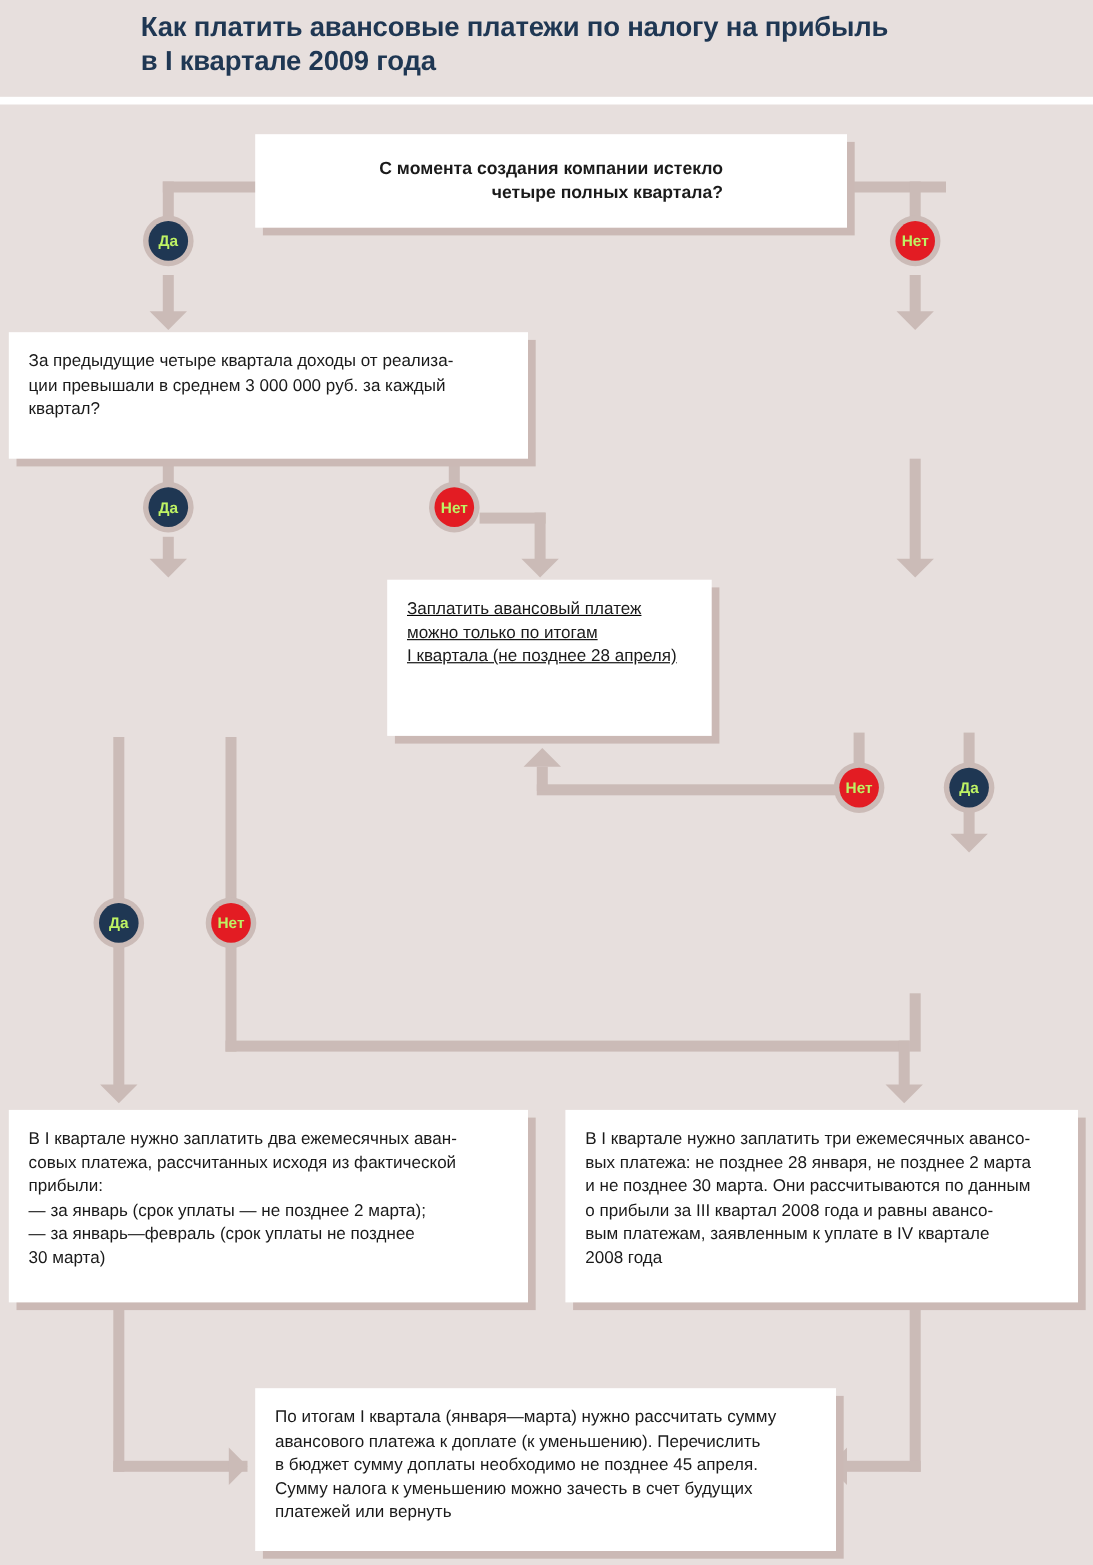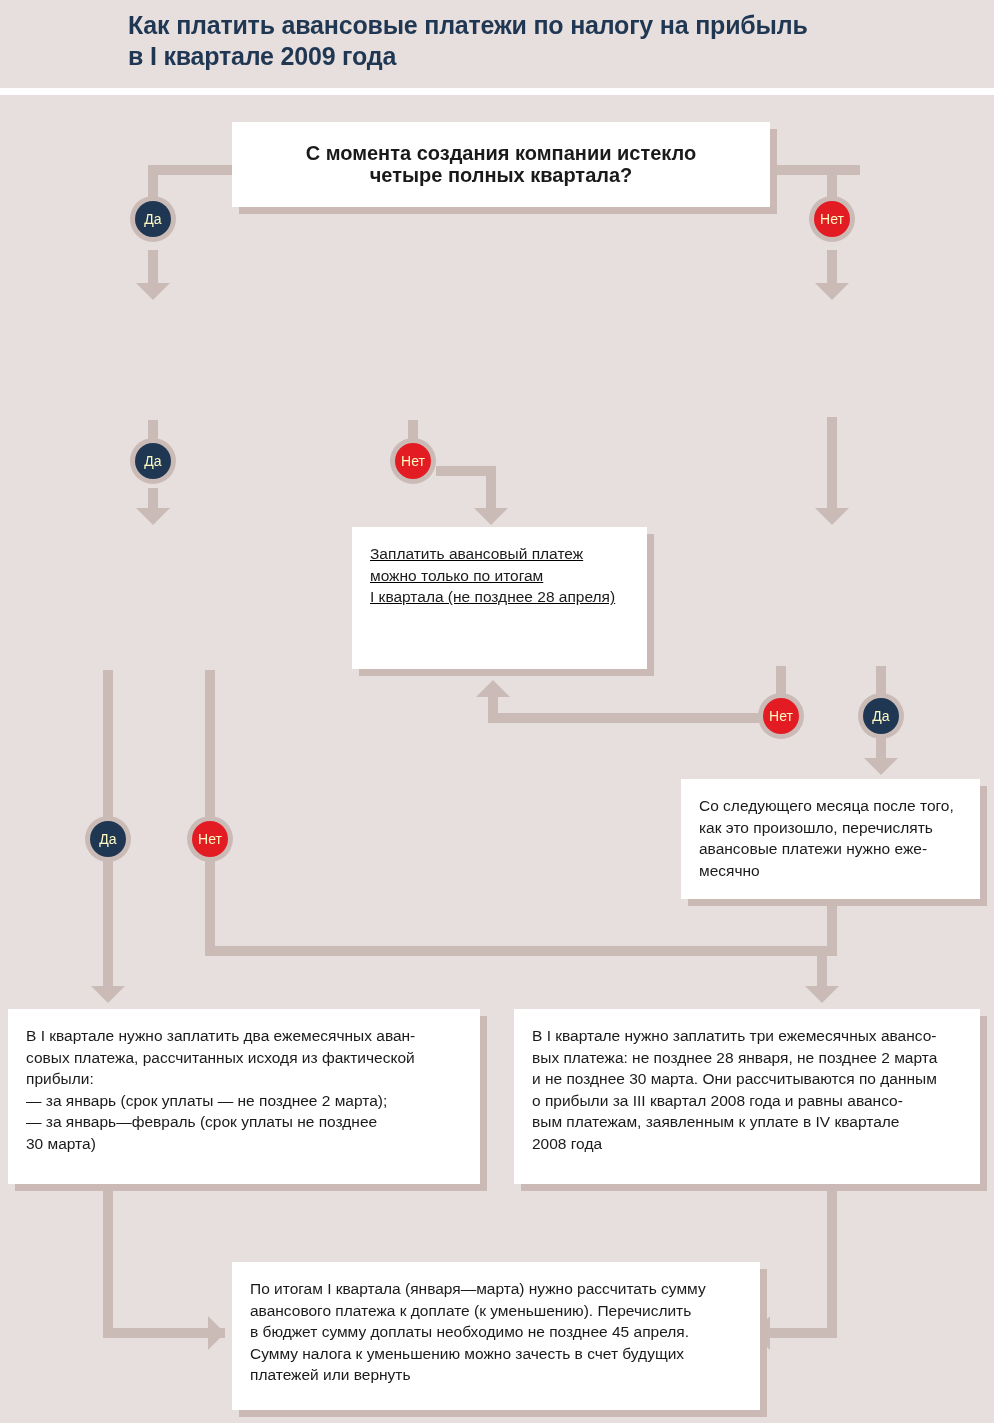--- a/index.html
+++ b/index.html
@@ -64,42 +64,42 @@
     box-sizing:border-box;
     padding:16px 18px;
   }
   .node-text{
     font-size:15.5px;
     line-height:21.5px;
     color:#1a1a1a;
     white-space:pre-line;
   }
   .node.center .node-text{
-    text-align:center;
+    text-align:right;
     font-weight:bold;
-    font-size:20px;
+    font-size:16px;
   }
   .node.center{display:flex;align-items:center;justify-content:center;}
 
   
   .badge{
     position:absolute;
     width:46px;height:46px;
     border-radius:50%;
     background:#cbbbb7;
     display:flex;align-items:center;justify-content:center;
     box-sizing:border-box;
   }
   .badge-inner{
     width:36px;height:36px;border-radius:50%;
     display:flex;align-items:center;justify-content:center;
     font-family:"Liberation Sans Narrow","Liberation Sans",sans-serif;
-    font-weight:normal;
+    font-weight:bold;
     font-size:14px;
-    color:#fef9c3;
+    color:#bef264;
     letter-spacing:0px;
   }
   .badge.yes .badge-inner{background:#1f3753;}
   .badge.no  .badge-inner{background:#e31c23;}
 </style>
 </head>
 <body>
 
 <div id="root">
 
@@ -183,36 +183,35 @@
   </div>
   <div class="badge no" style="left:187px;top:816px;">
     <span class="badge-inner">Нет</span>
   </div>
 
   <div class="node center" style="left:232px;top:122px;width:538px;height:85px;">
     <div class="node-text">С момента создания компании истекло
 четыре полных квартала?</div>
   </div>
 
+  <div class="node" style="left:8px;top:302px;width:472px;height:115px;">
+    <div class="node-text">За предыдущие четыре квартала доходы от реализа-
+ции превышали в среднем 3 000 000 руб. за каждый
+квартал?</div>
+  </div>
 
 
 
   <div class="node" style="left:352px;top:527px;width:295px;height:142px;text-decoration:underline;">
     <div class="node-text">Заплатить авансовый платеж
 можно только по итогам
 I квартала (не позднее 28 апреля)</div>
   </div>
 
 
-  <div class="node" style="left:681px;top:779px;width:299px;height:120px;">
-    <div class="node-text">Со следующего месяца после того,
-как это произошло, перечислять
-авансовые платежи нужно еже-
-месячно</div>
-  </div>
 
   <div class="node" style="left:8px;top:1009px;width:472px;height:175px;">
     <div class="node-text">В I квартале нужно заплатить два ежемесячных аван-
 совых платежа, рассчитанных исходя из фактической
 прибыли:
 — за январь (срок уплаты — не позднее 2 марта);
 — за январь—февраль (срок уплаты не позднее
     30 марта)</div>
   </div>
 

